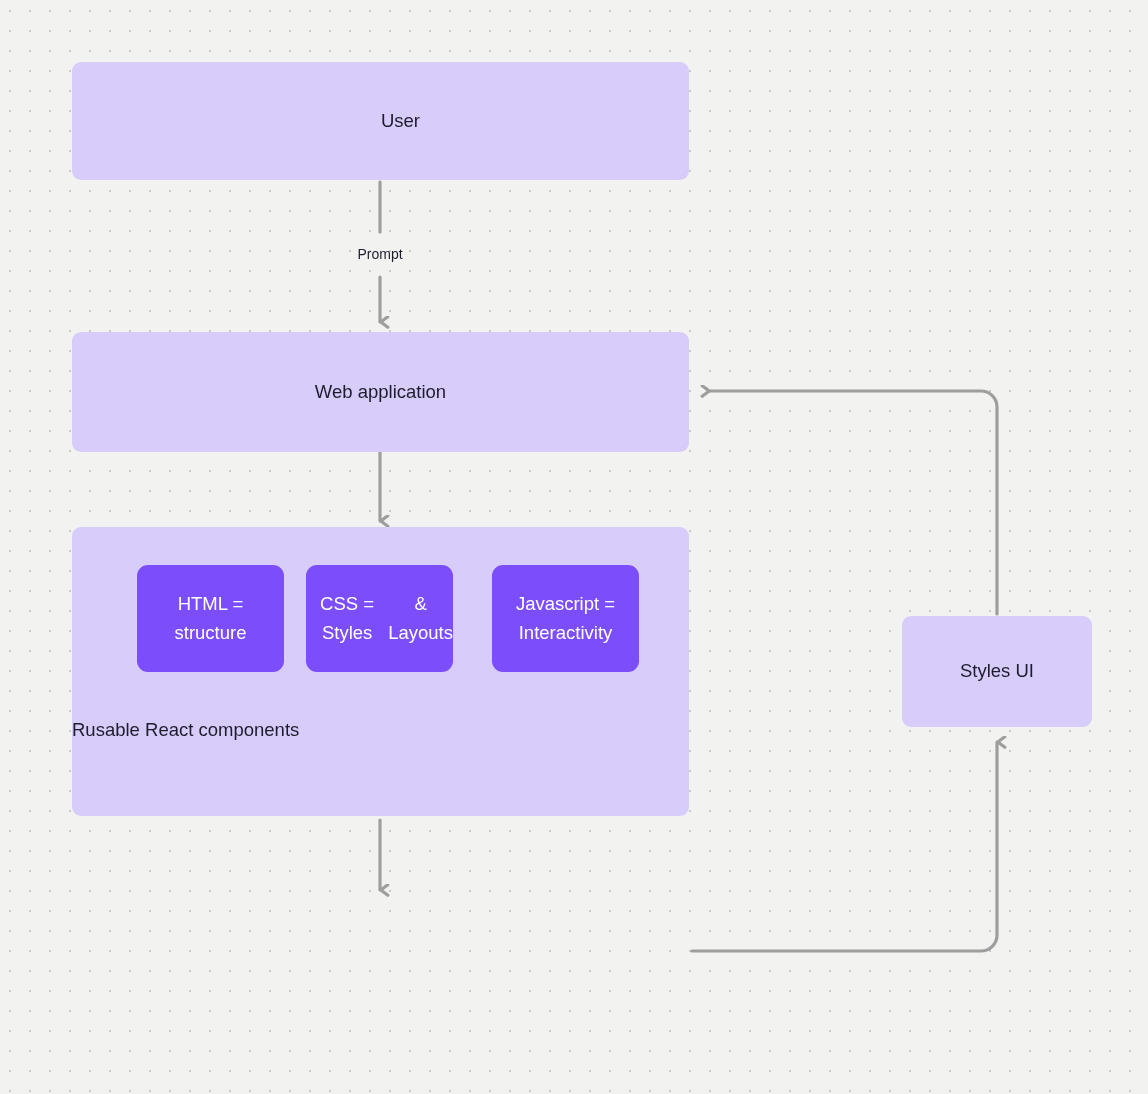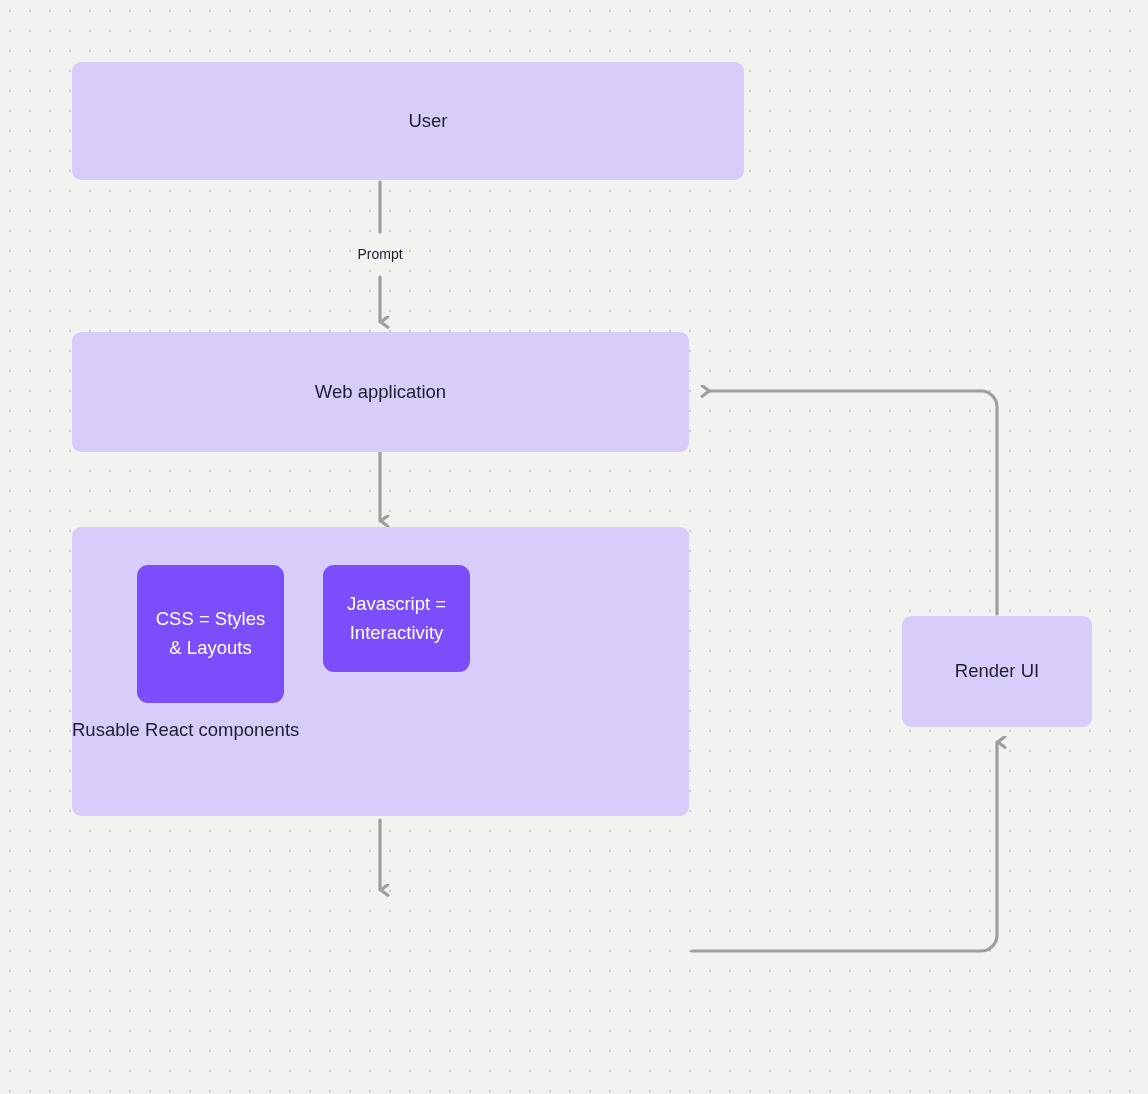--- a/index.html
+++ b/index.html
@@ -96,48 +96,52 @@
 
     <line x1="380" y1="452" x2="380" y2="521" stroke="#9e9e9e" stroke-width="3.2" stroke-linecap="round" marker-end="url(#arrowdown)"></line>
 
     <line x1="380" y1="820" x2="380" y2="890" stroke="#9e9e9e" stroke-width="3.2" stroke-linecap="round" marker-end="url(#arrowdown)"></line>
 
     <path d="M692,951 L981,951 A16,16 0 0 0 997,935 L997,742" fill="none" stroke="#9e9e9e" stroke-width="3.2" stroke-linecap="round" stroke-linejoin="round" marker-end="url(#arrowup)"></path>
 
     <path d="M997,614 L997,407 A16,16 0 0 0 981,391 L710,391" fill="none" stroke="#9e9e9e" stroke-width="3.2" stroke-linecap="round" stroke-linejoin="round" marker-end="url(#arrowleft)"></path>
   </svg>
 
-  <div class="node node-lilac" style="left:72px; top:62px; width:672px; height:118px;padding-left:40px;">
+  <div class="node node-lilac" style="left:72px; top:62px; width:617px; height:118px;padding-left:40px;">
     <span>User</span>
   </div>
 
   <div class="edge-label" style="left:330px; top:246px; width:100px;">
     <span>Prompt</span>
   </div>
 
   <div class="node node-lilac" style="left:72px; top:332px; width:617px; height:120px;">
     <span>Web application</span>
   </div>
 
   <div class="node node-lilac" style="left:72px; top:527px; width:617px; height:289px; display:block;">
   </div>
 
   <div class="inner-wrap" style="left:137px; top:565px; gap:22px;">
-    <div class="node node-violet" style="position:relative; width:147px; height:138px; flex-direction:column;">
+    <div class="node node-violet" style="position:relative; width:147px; height:107px; flex-direction:column;">
+      <span>HTML =</span>
+      <span>structure</span>
+    </div>
+    <div class="node node-violet" style="position:relative; width:147px; height:107px; flex-direction:row;">
       <span>CSS = Styles</span>
       <span>&amp; Layouts</span>
     </div>
     <div class="node node-violet" style="position:relative; width:147px; height:107px; flex-direction:column;margin-left:17px;">
       <span>Javascript =</span>
       <span>Interactivity</span>
     </div>
   </div>
 
   <div class="group-label" style="left:72px; top:719px; width:617px;">
     <span>Rusable React components</span>
   </div>
 
 
   <div class="node node-lilac" style="left:902px; top:616px; width:190px; height:111px;">
-    <span>Render UI</span>
+    <span>Styles UI</span>
   </div>
 
 </div>
 
 </body></html>

